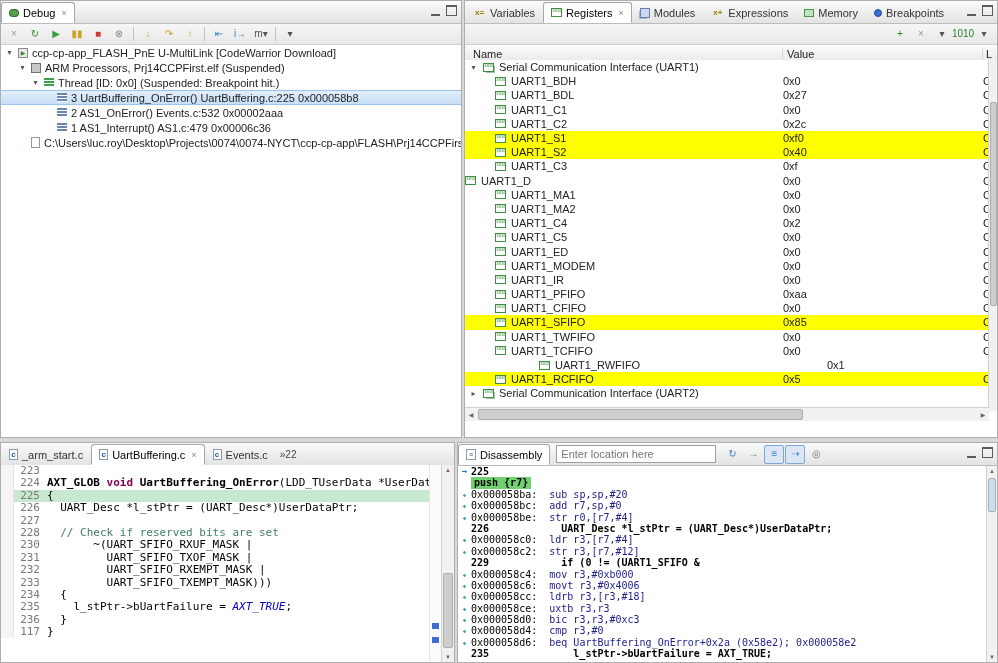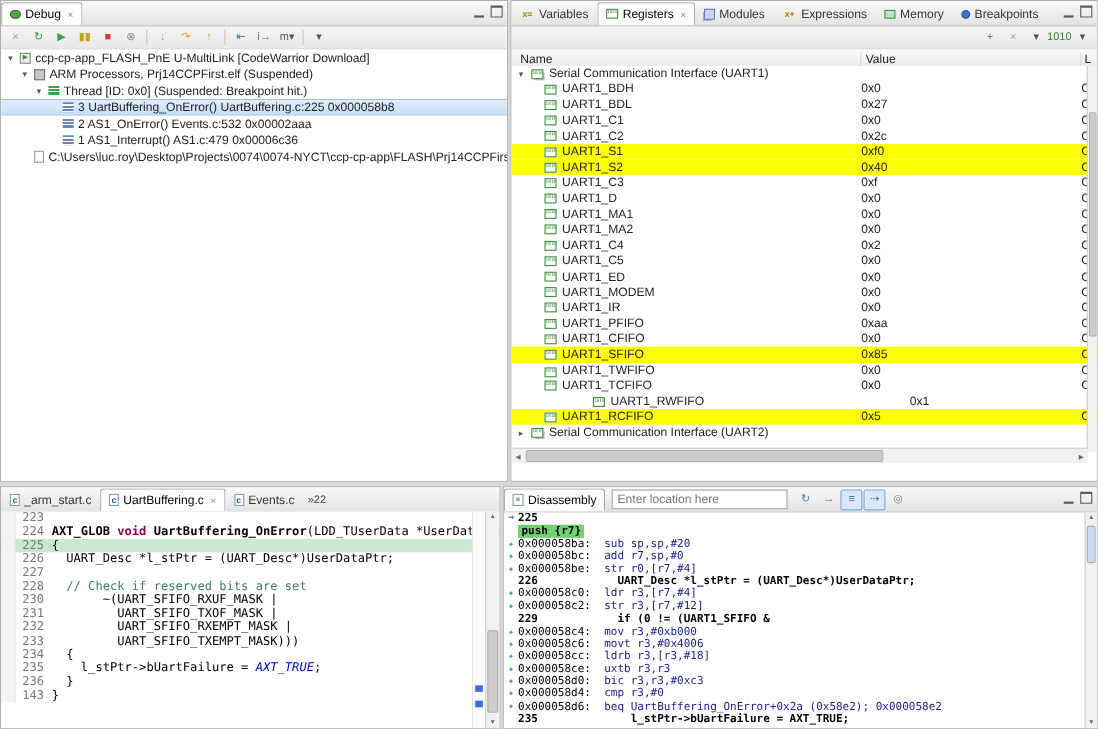--- a/index.html
+++ b/index.html
@@ -306,21 +306,21 @@
         </div>
         <div class="rrow">
           <span class="ncell" style="padding-left: 30px;">
             <span class="ic ic-regs">10101010</span>
             <span>UART1_C3</span>
           </span>
           <span class="vcell">0xf</span>
           <span class="ccell">C</span>
         </div>
         <div class="rrow">
-          <span class="ncell" style="padding-left: 30px;">
+          <span class="ncell" style="">
             <span class="ic ic-regs">10101010</span>
             <span>UART1_D</span>
           </span>
           <span class="vcell">0x0</span>
           <span class="ccell">C</span>
         </div>
         <div class="rrow">
           <span class="ncell" style="padding-left: 30px;">
             <span class="ic ic-regs">10101010</span>
             <span>UART1_MA1</span>
@@ -394,21 +394,21 @@
         </div>
         <div class="rrow hl">
           <span class="ncell" style="padding-left: 30px;">
             <span class="ic ic-regs">10101010</span>
             <span>UART1_SFIFO</span>
           </span>
           <span class="vcell">0x85</span>
           <span class="ccell">C</span>
         </div>
         <div class="rrow">
-          <span class="ncell" style="padding-left: 30px; align-items: flex-end;">
+          <span class="ncell" style="padding-left: 30px;">
             <span class="ic ic-regs">10101010</span>
             <span>UART1_TWFIFO</span>
           </span>
           <span class="vcell">0x0</span>
           <span class="ccell">C</span>
         </div>
         <div class="rrow">
           <span class="ncell" style="padding-left: 30px;">
             <span class="ic ic-regs">10101010</span>
             <span>UART1_TCFIFO</span>
@@ -476,21 +476,21 @@
         <div class="eline"><span class="margin"></span><span class="num">226</span><span><span class="cd-p">  UART_Desc *l_stPtr = (UART_Desc*)UserDataPtr;</span></span></div>
         <div class="eline"><span class="margin"></span><span class="num">227</span><span></span></div>
         <div class="eline"><span class="margin"></span><span class="num">228</span><span><span class="cd-c">  // Check if reserved bits are set</span></span></div>
         <div class="eline"><span class="margin"></span><span class="num">230</span><span><span class="cd-p">       ~(UART_SFIFO_RXUF_MASK |</span></span></div>
         <div class="eline"><span class="margin"></span><span class="num">231</span><span><span class="cd-p">         UART_SFIFO_TXOF_MASK |</span></span></div>
         <div class="eline"><span class="margin"></span><span class="num">232</span><span><span class="cd-p">         UART_SFIFO_RXEMPT_MASK |</span></span></div>
         <div class="eline"><span class="margin"></span><span class="num">233</span><span><span class="cd-p">         UART_SFIFO_TXEMPT_MASK)))</span></span></div>
         <div class="eline"><span class="margin"></span><span class="num">234</span><span><span class="cd-p">  {</span></span></div>
         <div class="eline"><span class="margin"></span><span class="num">235</span><span><span class="cd-p">    l_stPtr-&gt;bUartFailure = </span><span class="cd-m">AXT_TRUE</span><span class="cd-p">;</span></span></div>
         <div class="eline"><span class="margin"></span><span class="num">236</span><span><span class="cd-p">  }</span></span></div>
-        <div class="eline"><span class="margin"></span><span class="num">143</span><span><span class="cd-p">}</span></span></div>
+        <div class="eline"><span class="margin"></span><span class="num">117</span><span><span class="cd-p">}</span></span></div>
       </div>
 
     <div class="sb" style="right:12px;top:22px;bottom:0;width:12px;background:#fbfbfb;border-left:1px solid #e4e4e4;">
       <span style="position:absolute;left:2px;width:7px;height:6px;background:#3b6fd4;top:158px;"></span>
       <span style="position:absolute;left:2px;width:7px;height:6px;background:#3b6fd4;top:172px;"></span>
     </div>
     <div class="sb" style="right:0;top:22px;bottom:0;width:12px;border-left:1px solid #d0d0d0;">
       <span class="arr" style="top:2px;">▲</span>
       <span class="thumb" style="left:1px;right:1px;top:55%;height:38%;"></span>
       <span class="arr" style="bottom:2px;">▼</span>

